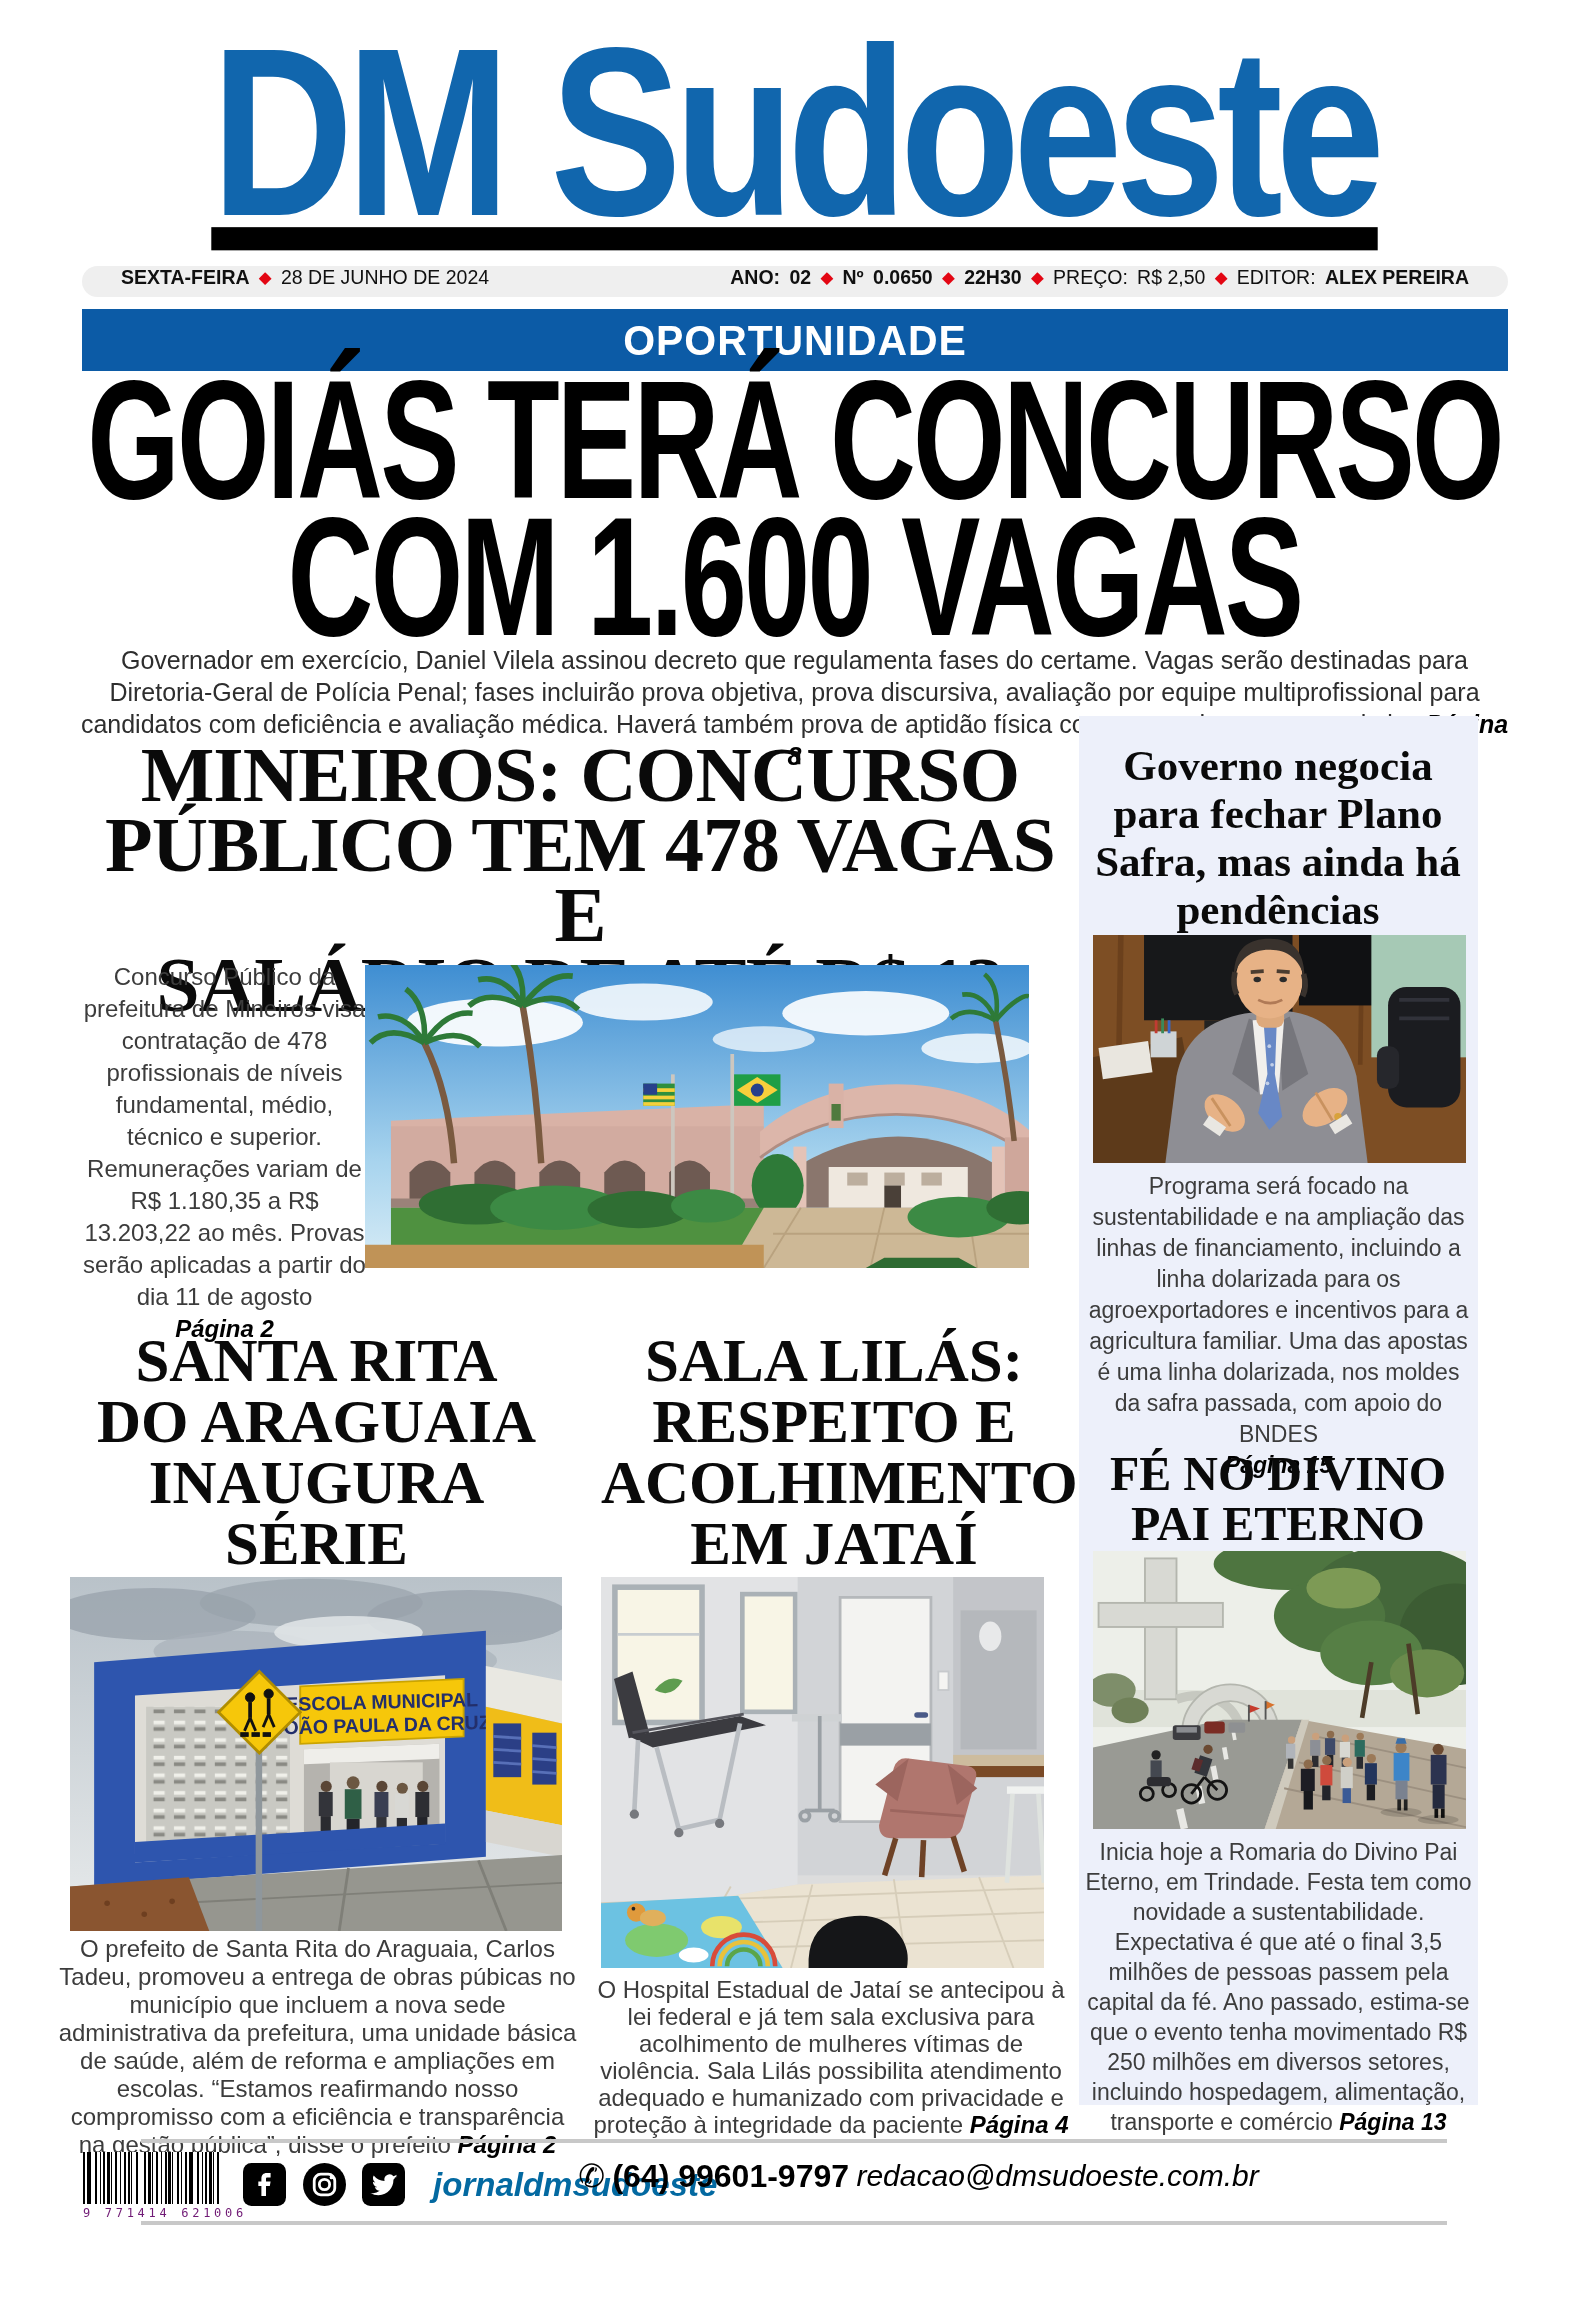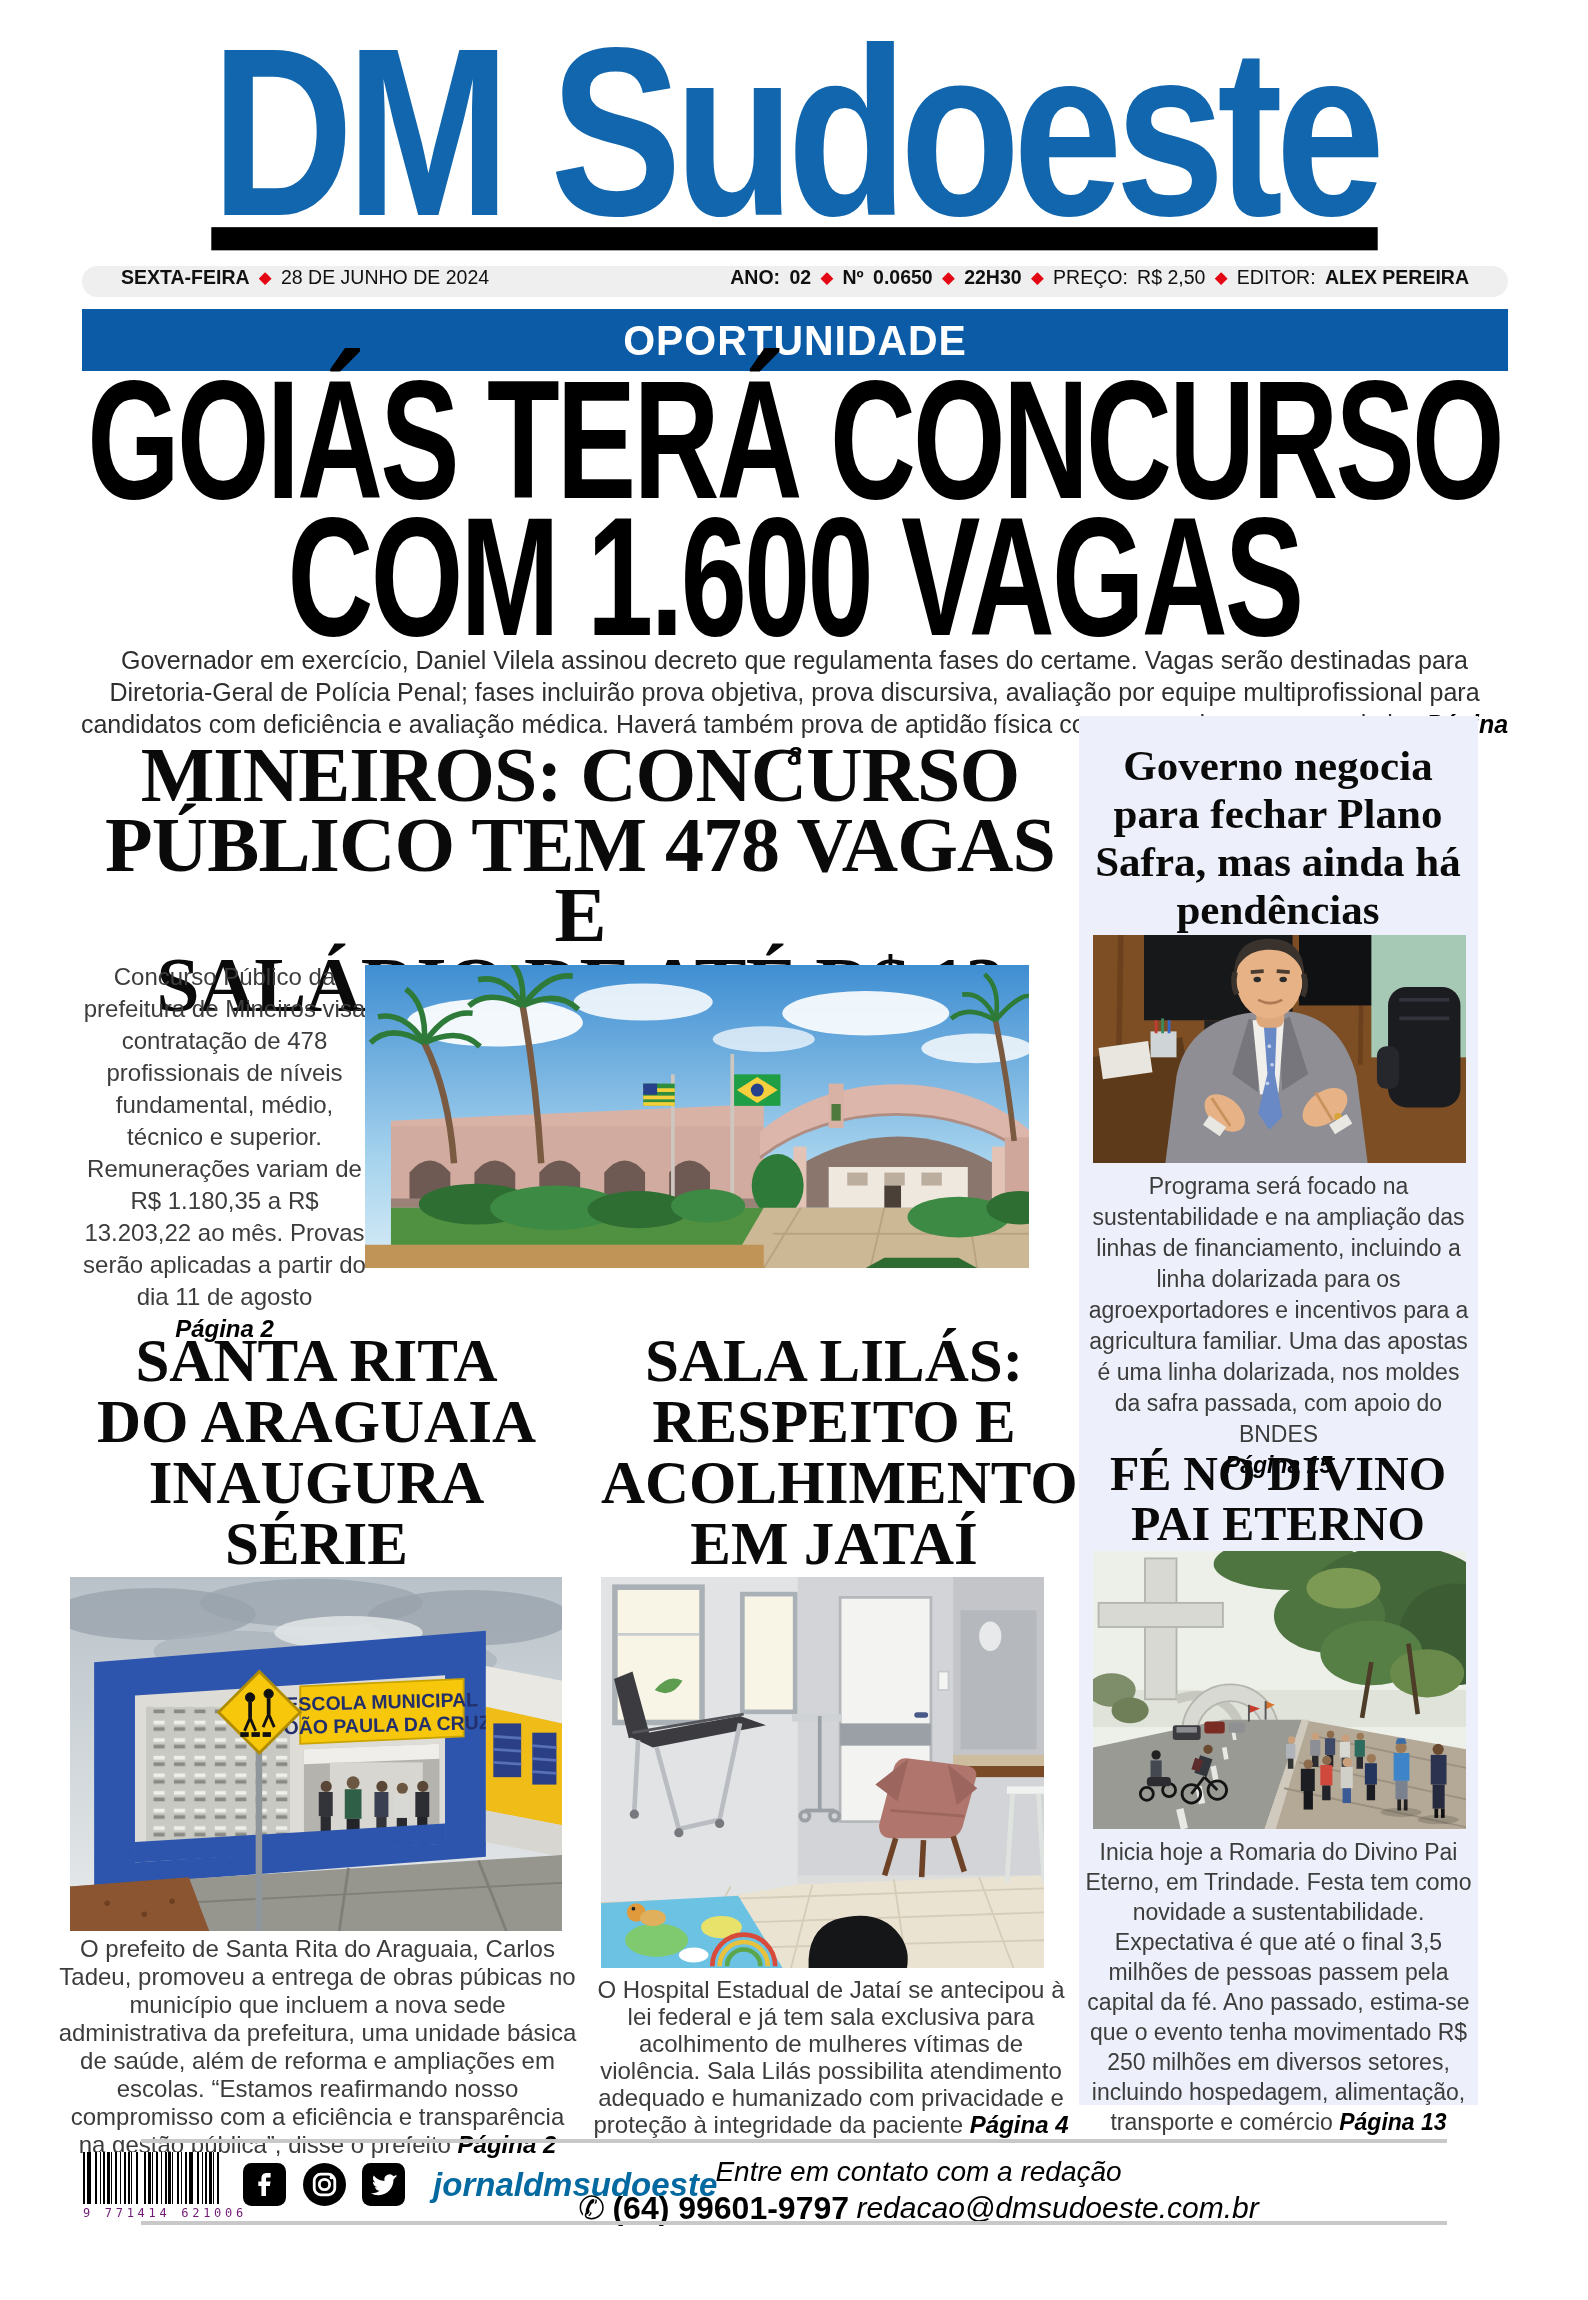--- a/index.html
+++ b/index.html
@@ -635,21 +635,20 @@
       <circle cx="30.5" cy="15.5" r="2" fill="#fff"></circle>
     </svg>
     <svg class="sicon" viewBox="0 0 46 46">
       <rect width="46" height="46" rx="9" fill="#000"></rect>
       <path d="M38 14.8c-1 .5-2.1.8-3.2 1a5.6 5.6 0 0 0 2.5-3.1c-1.1.6-2.4 1.1-3.6 1.4a5.6 5.6 0 0 0-9.6 5.1 16 16 0 0 1-11.6-5.9 5.6 5.6 0 0 0 1.7 7.5 5.5 5.5 0 0 1-2.5-.7v.1c0 2.7 1.9 5 4.5 5.5a5.6 5.6 0 0 1-2.5.1 5.6 5.6 0 0 0 5.2 3.9A11.2 11.2 0 0 1 9 32a15.8 15.8 0 0 0 8.6 2.5c10.3 0 16-8.6 16-16v-.7c1-.8 2-1.8 2.4-3z" fill="#fff"></path>
     </svg>
     <span class="handle">jornaldmsudoeste</span>
   </div>
 
   <div class="abs contact">
-    <div class="c1">Entre em contato com a redação</div>
     <div class="c2">
       <span class="wicon">✆</span>
       <span class="phone">(64) 99601-9797</span>
       <span class="email">redacao@dmsudoeste.com.br</span>
     </div>
   </div>
 
   <div class="rule" style="top:2221px;"></div>
 
 </div>

